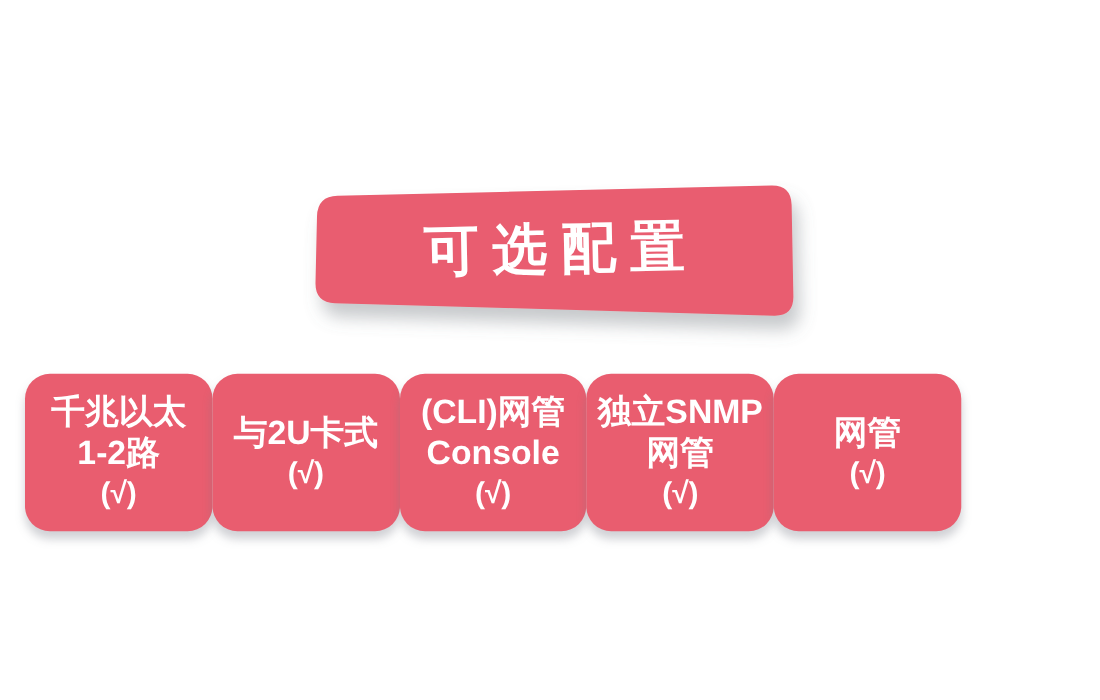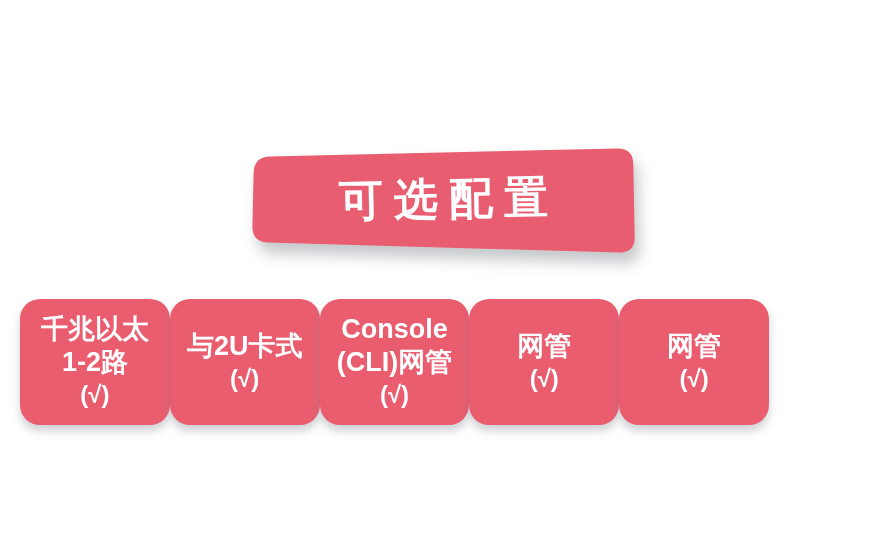--- a/index.html
+++ b/index.html
@@ -48,21 +48,21 @@
     white-space: nowrap;
   }
 
   
   .cards-row {
     position: absolute;
     left: 20px;
     top: 299px;
     width: 749px;
     display: flex;
-    justify-content: center;
+    justify-content: flex-end;
   }
   .card {
     width: 151px;
     height: 126px;
     background: #e95d6f;
     border-radius: 20px;
     box-shadow: 0 6px 8px rgba(120, 124, 135, 0.35);
     display: flex;
     flex-direction: column;
     align-items: center;
@@ -114,26 +114,27 @@
       <div class="card-line">1-2路</div>
       <div class="card-line check">(√)</div>
     </div>
 
     <div class="card">
       <div class="card-line">与2U卡式</div>
       <div class="card-line check">(√)</div>
     </div>
 
     <div class="card">
+      <div class="card-line">(CLI)网管</div>
       <div class="card-line">Console</div>
-      <div class="card-line">(CLI)网管</div>
       <div class="card-line check">(√)</div>
     </div>
 
     <div class="card">
+      <div class="card-line">独立SNMP</div>
       <div class="card-line">网管</div>
       <div class="card-line check">(√)</div>
     </div>
 
     <div class="card">
       <div class="card-line">网管</div>
       <div class="card-line check">(√)</div>
     </div>
 
   </div>

